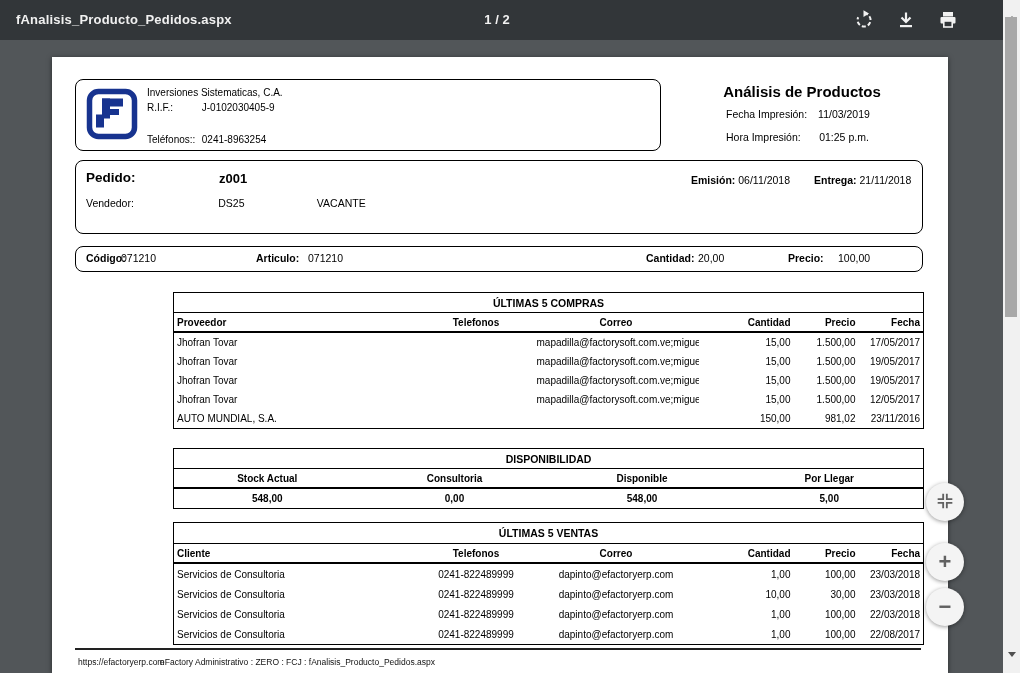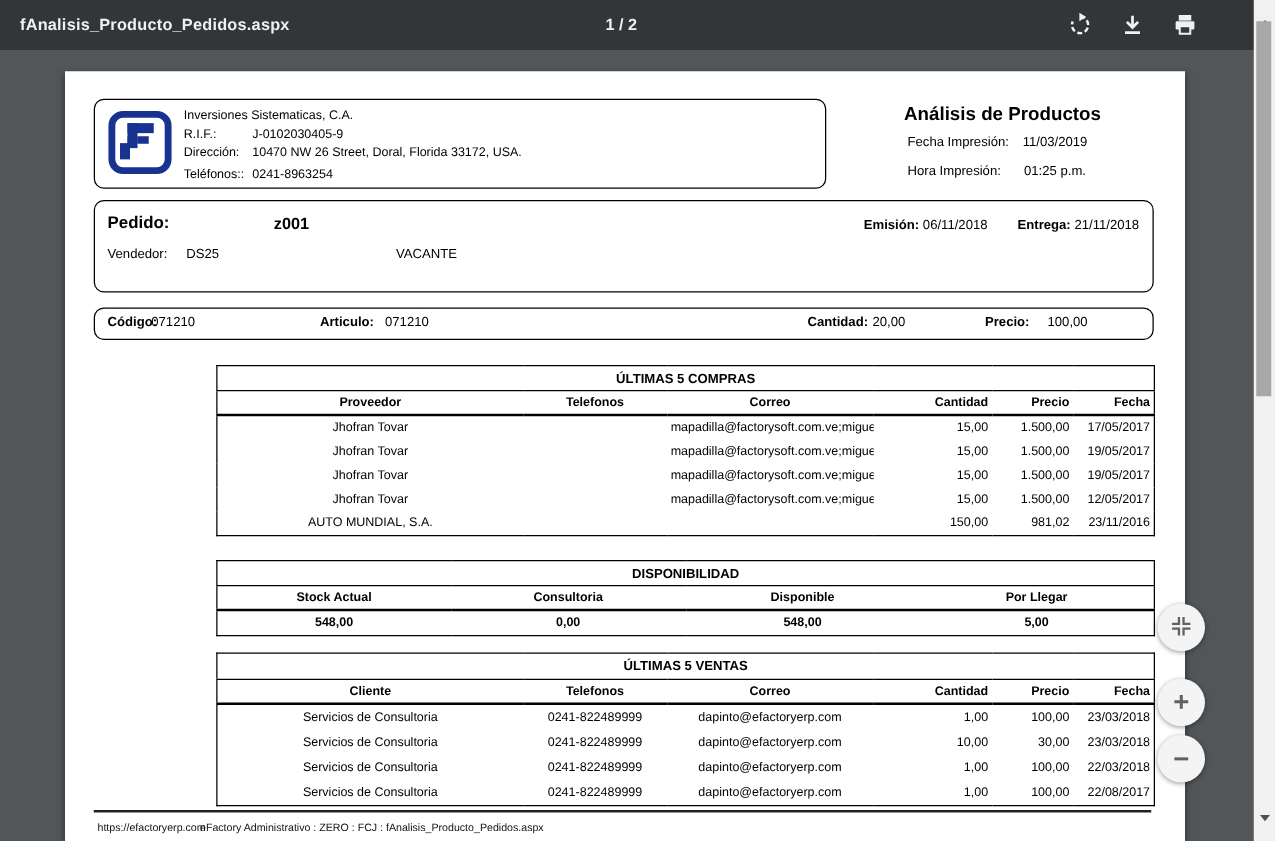--- a/index.html
+++ b/index.html
@@ -36,21 +36,21 @@
   .pi-val{position:absolute;left:120px;width:120px;text-align:center;}
 
   #pedido-box{left:23px;top:103px;width:846px;height:72px;}
   .pedido-label{position:absolute;left:10px;top:9px;font-size:13.5px;font-weight:bold;}
   .pedido-num{position:absolute;left:143px;top:10px;font-size:13px;font-weight:bold;}
   .ped-date{position:absolute;top:13px;font-size:10.5px;white-space:nowrap;}
   #emision{left:615px;} #entrega{left:738px;}
   .ped-row{position:absolute;left:10px;font-size:10.5px;white-space:nowrap;}
   .pr0{top:36px;} .pr1{top:48px;margin-top:36px;} .pr2{top:60px;}
   .plbl{display:inline-block;width:60px;}
-  .pcode{display:inline-block;width:165px;}
+  .pcode{display:inline-block;width:165px;text-align:center;}
 
   #codigo-box{left:23px;top:189px;width:846px;height:24px;font-size:10.5px;}
   #codigo-box span{position:absolute;top:5px;white-space:nowrap;}
   .cx-l1{left:10px;font-weight:bold;} .cx-v1{left:45px;}
   .cx-l2{left:180px;font-weight:bold;} .cx-v2{left:232px;}
   .cx-l3{left:570px;font-weight:bold;} .cx-v3{left:622px;}
   .cx-l4{left:712px;font-weight:bold;} .cx-v4{left:762px;}
 
   
   .rpt-table{position:absolute;left:121px;width:750px;border-collapse:collapse;
@@ -58,21 +58,21 @@
   .rpt-table{border:1.5px solid #000;}
   .title-row td{border-bottom:1px solid #000;font-weight:bold;text-align:center;
     height:19px;font-size:10.5px;padding:0;}
   .head-row th{border-bottom:2px solid #000;font-weight:bold;height:18px;
     padding:0 3px;font-size:10px;}
   .rpt-table td{height:19px;padding:0 3px;overflow:hidden;white-space:nowrap;}
   #compras-table{top:235px;}
   #disponibilidad-table{top:391px;}
   #ventas-table{top:465px;}
   #ventas-table td{height:20px;}
-  .ta-l{text-align:center;} .ta-c{text-align:center;} .ta-r{text-align:right;}
+  .ta-l{text-align:left;} .ta-c{text-align:center;} .ta-r{text-align:right;}
   .bold{font-weight:bold;}
 
   .footer-line{position:absolute;left:23px;top:591px;width:846px;height:2px;background:#222;}
   .footer-text{position:absolute;top:600px;font-size:8.5px;color:#111;white-space:nowrap;}
   #footer-url{left:26px;} #footer-path{left:108px;}
 
   
   .float-btn{position:absolute;width:38px;height:38px;border-radius:50%;border:none;
     background:#f4f4f4;box-shadow:0 1px 4px rgba(0,0,0,.4);cursor:pointer;z-index:4;
     display:flex;align-items:center;justify-content:center;
@@ -145,24 +145,20 @@
             <rect x="16" y="21" width="8" height="9.5"></rect>
             <rect x="10" y="26.5" width="8" height="13"></rect>
           </g>
         </svg>
       </span>
       <div class="c-line c-l0">Inversiones Sistematicas, C.A.</div>
       <div class="c-line c-l1">
         <span class="clbl">R.I.F.:</span>
         <span>J-0102030405-9</span>
       </div>
-      <div class="c-line c-l2">
-        <span class="clbl">Dirección:</span>
-        <span>10470 NW 26 Street, Doral, Florida 33172, USA.</span>
-      </div>
       <div class="c-line c-l3">
         <span class="clbl">Teléfonos::</span>
         <span>0241-8963254</span>
       </div>
     </div>
 
     <div class="print-info">
       <div class="print-title">Análisis de Productos</div>
       <div class="pi-row">
         <span class="pi-lbl">Fecha Impresión:</span>

